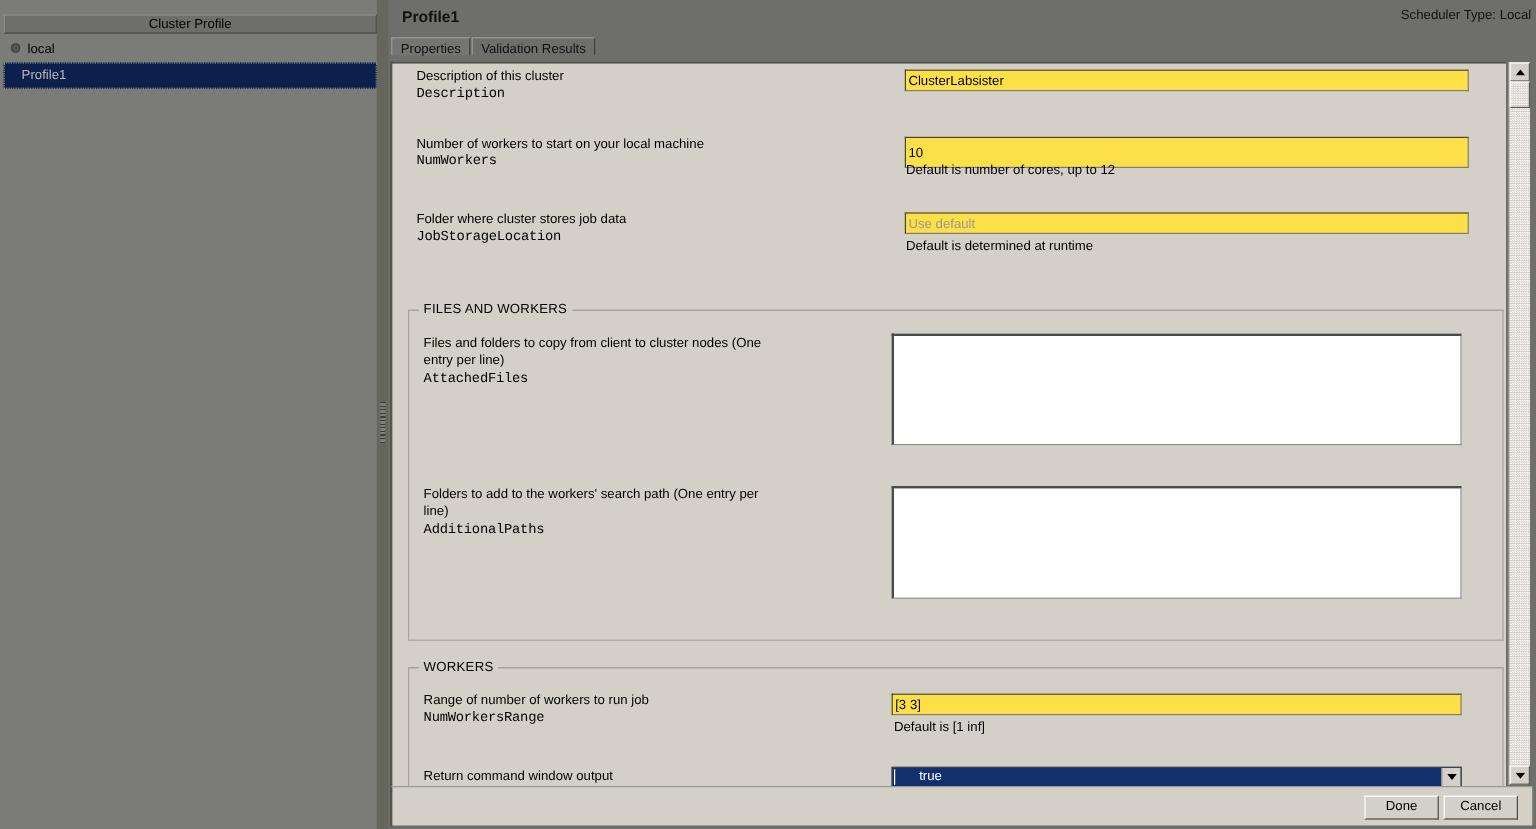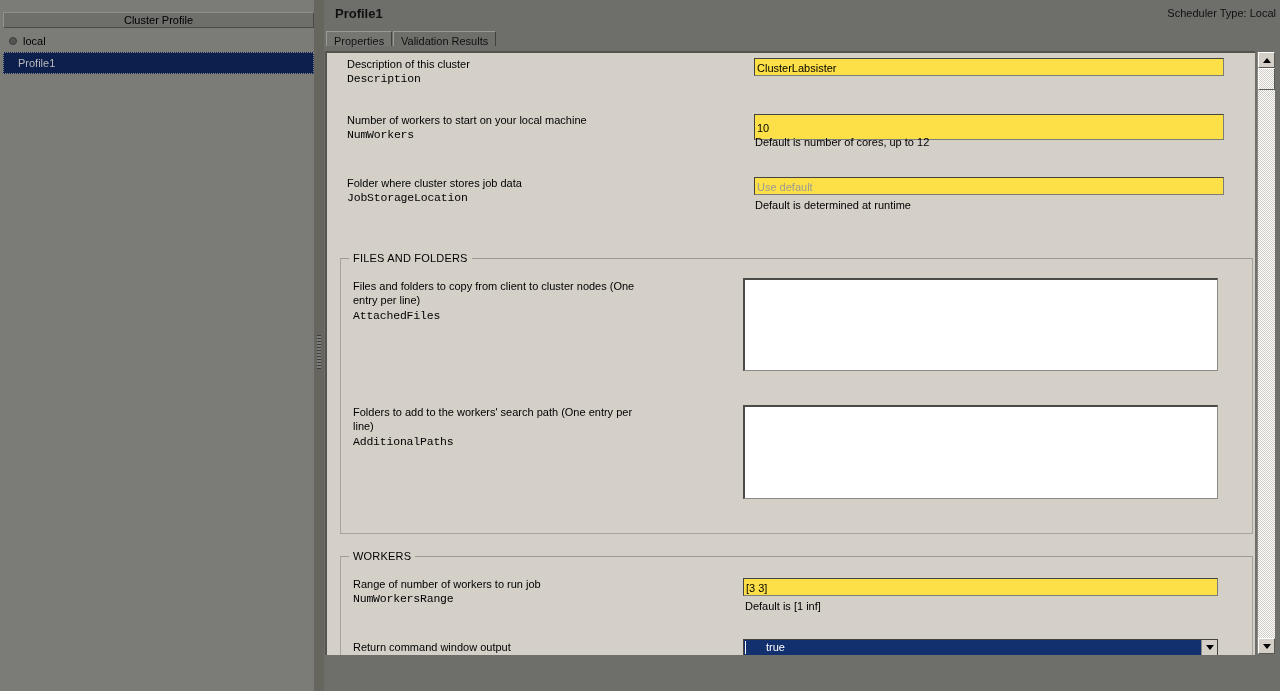--- a/index.html
+++ b/index.html
@@ -409,21 +409,21 @@
       </div>
 
       <div class="prop-row">
         <div class="lbl-desc" style="top:123px;">Folder where cluster stores job data</div>
         <div class="lbl-name" style="top:138px;">JobStorageLocation</div>
         <input class="txt" style="left: 427px; top: 124px; width: 470px; height: 18px;" placeholder="Use default">
         <div class="hint" style="left:428px; top:146px;">Default is determined at runtime</div>
       </div>
 
       <div class="groupbox" style="left:13px; top:205px; width:913px; height:276px;"></div>
-      <div class="group-title" style="left:22px; top:199px;">FILES AND FOLDERS</div>
+      <div class="group-title" style="left:22px; top:199px;">FILES AND WORKERS</div>
 
       <div class="prop-row">
         <div class="lbl-desc" style="left:26px; top:226px; width:300px;">Files and folders to copy from client to cluster nodes (One entry per line)</div>
         <div class="lbl-name" style="left:26px; top:256px;">AttachedFiles</div>
         <textarea class="area" style="left: 416px; top: 225px; width: 475px; height: 93px;"></textarea>
       </div>
 
       <div class="prop-row">
         <div class="lbl-desc" style="left:26px; top:352px; width:300px;">Folders to add to the workers' search path (One entry per line)</div>
         <div class="lbl-name" style="left:26px; top:382px;">AdditionalPaths</div>
@@ -464,14 +464,18 @@
     <div id="sb-track">
       <div id="sb-thumb"></div>
     </div>
     <div class="sb-btn" id="sb-down">
       <svg width="8" height="5" viewBox="0 0 8 5">
           <polygon points="0,0 8,0 4,5" fill="#000"></polygon>
         </svg>
     </div>
   </div>
 
+  <div id="bottom-bar">
+    <div class="dlg-btn" id="btn-done">Done</div>
+    <div class="dlg-btn" id="btn-cancel">Cancel</div>
+  </div>
 
 </div>
 
 </body></html>

